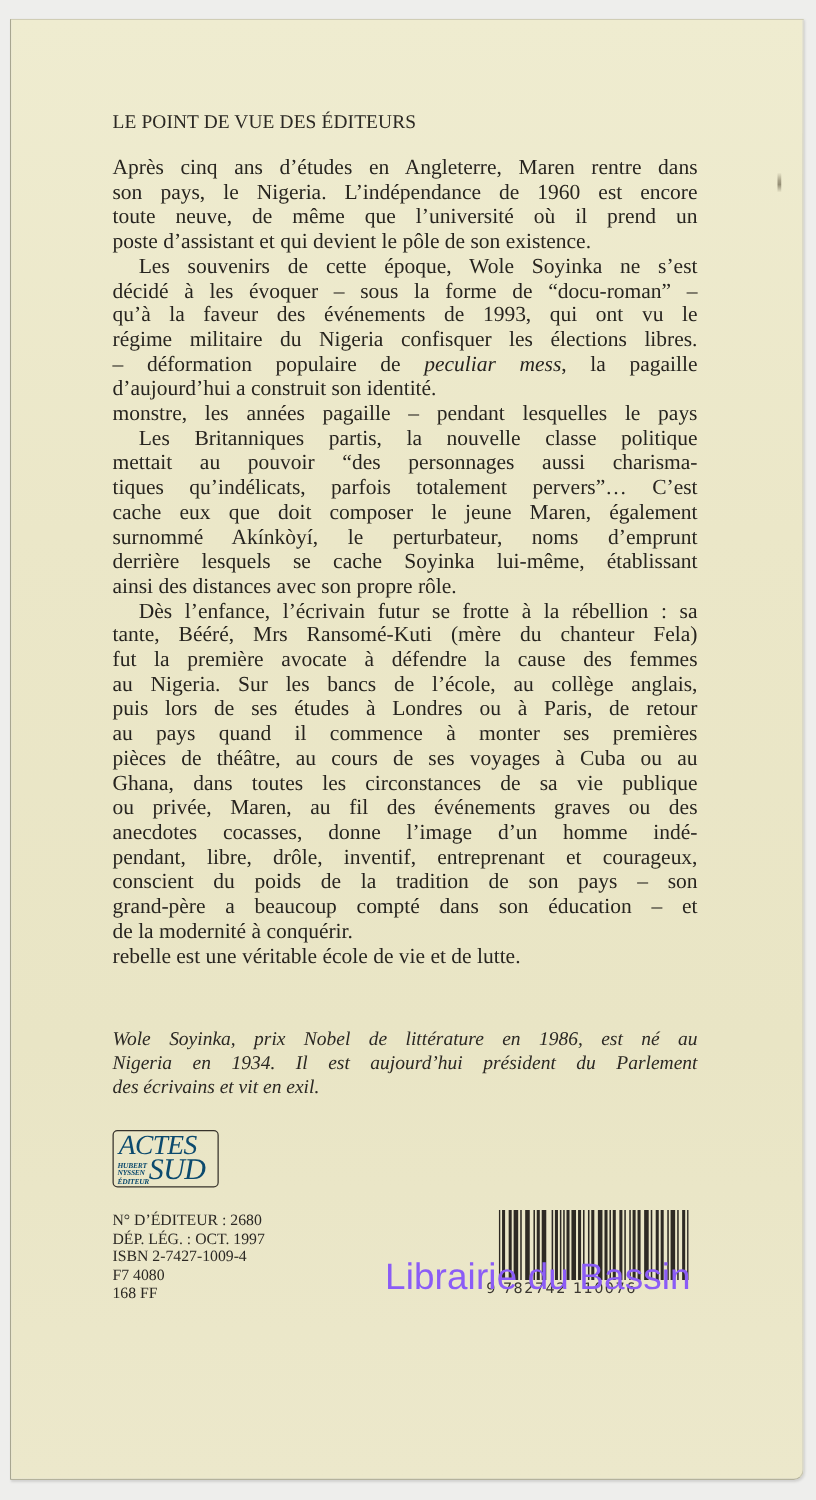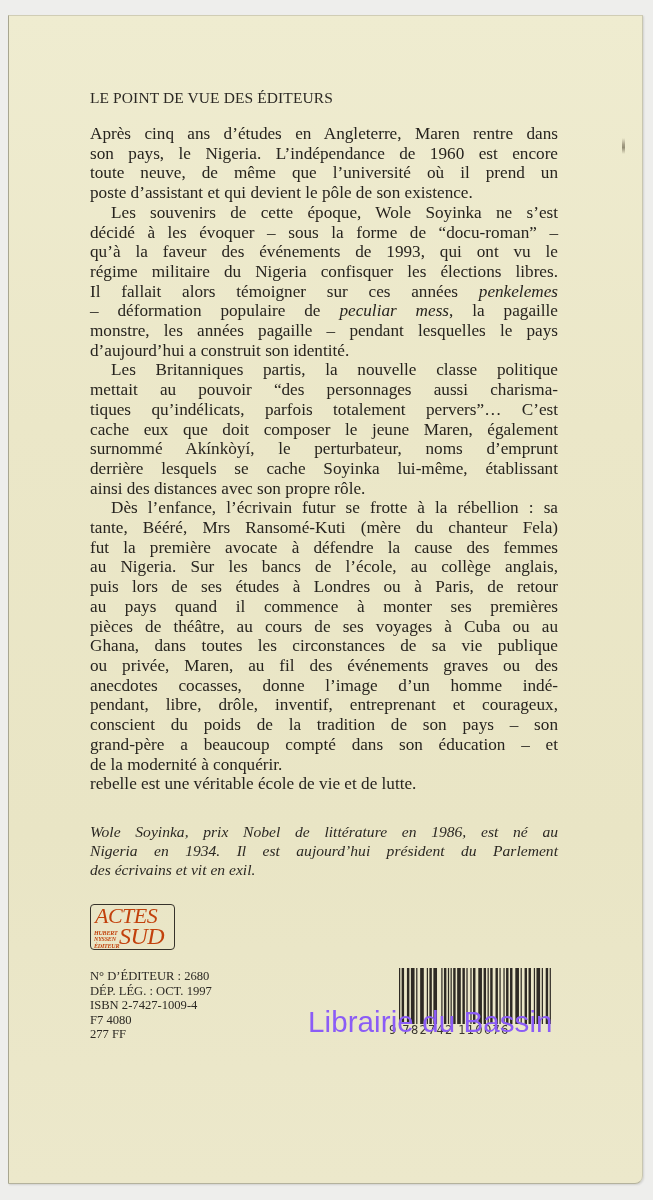--- a/index.html
+++ b/index.html
@@ -82,21 +82,21 @@
     }
 
     .publisher-logo {
       position: absolute;
       left: 90px;
       top: 904px;
       width: 85px;
       height: 46px;
       border: 1.3px solid #36322b;
       border-radius: 4px;
-      color: #c2410c;
+      color: #0c4a6e;
       box-sizing: border-box;
     }
     .logo-actes {
       position: absolute;
       left: 4px;
       top: -1px;
       font-size: 22px;
       font-style: italic;
       letter-spacing: -0.5px;
       line-height: 24px;
@@ -184,24 +184,23 @@
     <span class="line">son pays, le Nigeria. L’indépendance de 1960 est encore</span>
     <span class="line">toute neuve, de même que l’université où il prend un</span>
     <span class="line last">poste d’assistant et qui devient le pôle de son existence.</span>
   </p>
 
   <p class="para">
     <span class="line indent">Les souvenirs de cette époque, Wole Soyinka ne s’est</span>
     <span class="line">décidé à les évoquer – sous la forme de “docu-roman” –</span>
     <span class="line">qu’à la faveur des événements de 1993, qui ont vu le</span>
     <span class="line">régime militaire du Nigeria confisquer les élections libres.</span>
-    <span class="line"><span>Il fallait alors témoigner sur ces années </span><em>penkelemes</em></span>
     <span class="line"><span>– déformation populaire de </span><em>peculiar mess</em><span>, la pagaille</span></span>
+    <span class="line last">d’aujourd’hui a construit son identité.</span>
     <span class="line">monstre, les années pagaille – pendant lesquelles le pays</span>
-    <span class="line last">d’aujourd’hui a construit son identité.</span>
   </p>
 
   <p class="para">
     <span class="line indent">Les Britanniques partis, la nouvelle classe politique</span>
     <span class="line">mettait au pouvoir “des personnages aussi charisma-</span>
     <span class="line">tiques qu’indélicats, parfois totalement pervers”… C’est</span>
     <span class="line">cache eux que doit composer le jeune Maren, également</span>
     <span class="line">surnommé Akínkòyí, le perturbateur, noms d’emprunt</span>
     <span class="line">derrière lesquels se cache Soyinka lui-même, établissant</span>
     <span class="line last">ainsi des distances avec son propre rôle.</span>
@@ -243,21 +242,21 @@
     <div>ÉDITEUR</div>
   </div>
   <span class="logo-sud">SUD</span>
 </div>
 
 <div class="legal-info">
   <div>N° D’ÉDITEUR : 2680</div>
   <div>DÉP. LÉG. : OCT. 1997</div>
   <div>ISBN 2-7427-1009-4</div>
   <div>F7 4080</div>
-  <div>277 FF</div>
+  <div>168 FF</div>
 </div>
 
 <div class="barcode">
   <svg class="barcode-bars" id="barcode-svg" xmlns="http://www.w3.org/2000/svg">
       <rect x="0.00" y="0" width="1.22" height="56" fill="#2e2a24"></rect>
       <rect x="2.64" y="0" width="2.43" height="56" fill="#2e2a24"></rect>
       <rect x="7.93" y="0" width="2.43" height="56" fill="#2e2a24"></rect>
       <rect x="11.90" y="0" width="3.65" height="56" fill="#2e2a24"></rect>
       <rect x="17.18" y="0" width="1.22" height="56" fill="#2e2a24"></rect>
       <rect x="21.15" y="0" width="3.65" height="56" fill="#2e2a24"></rect>

